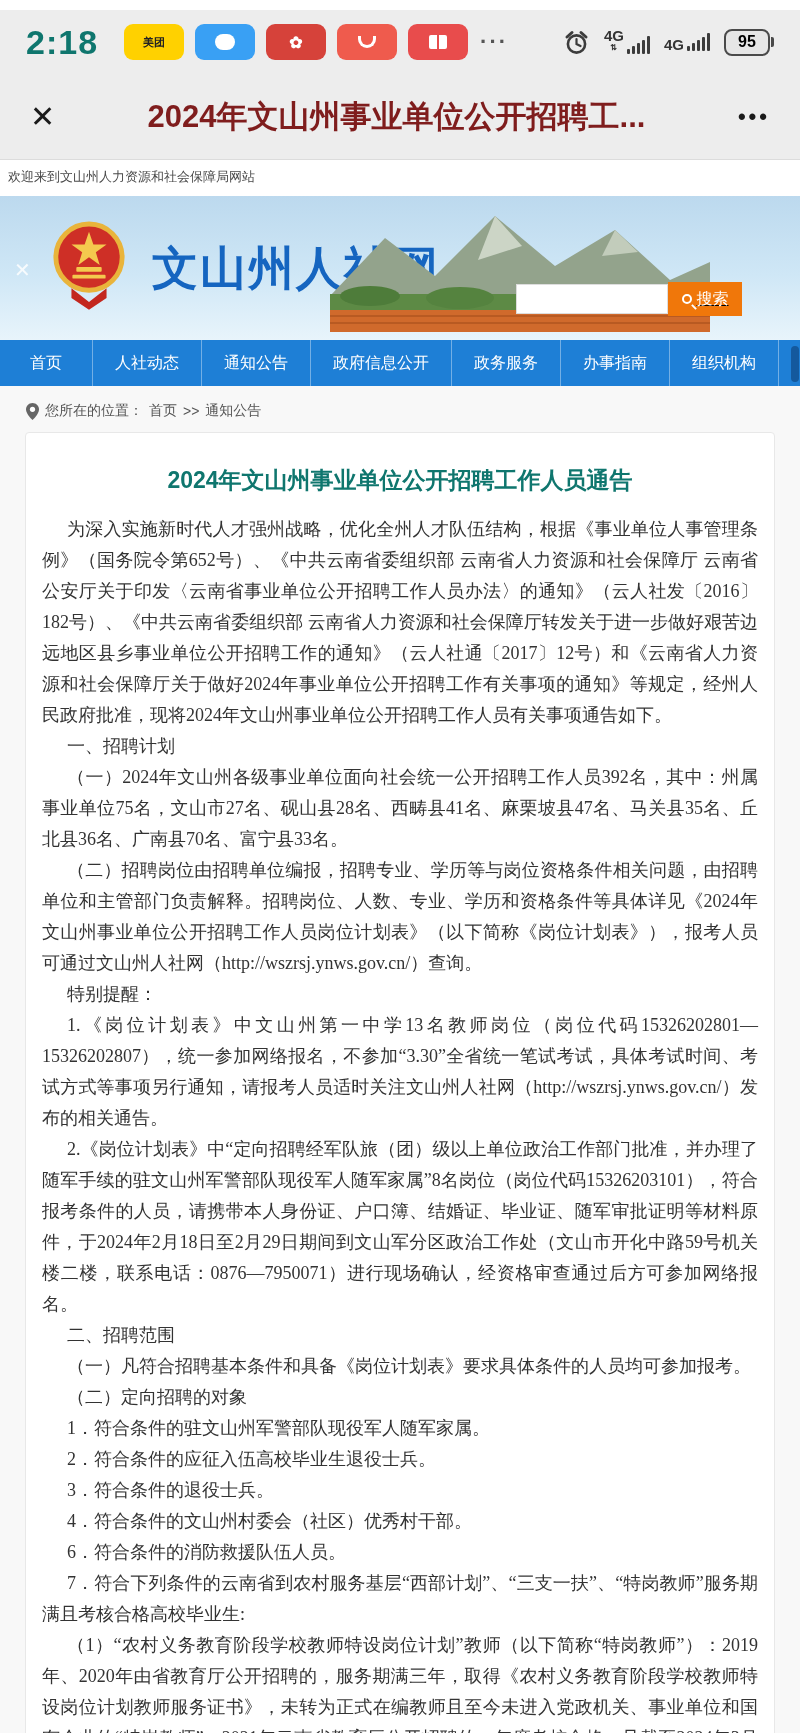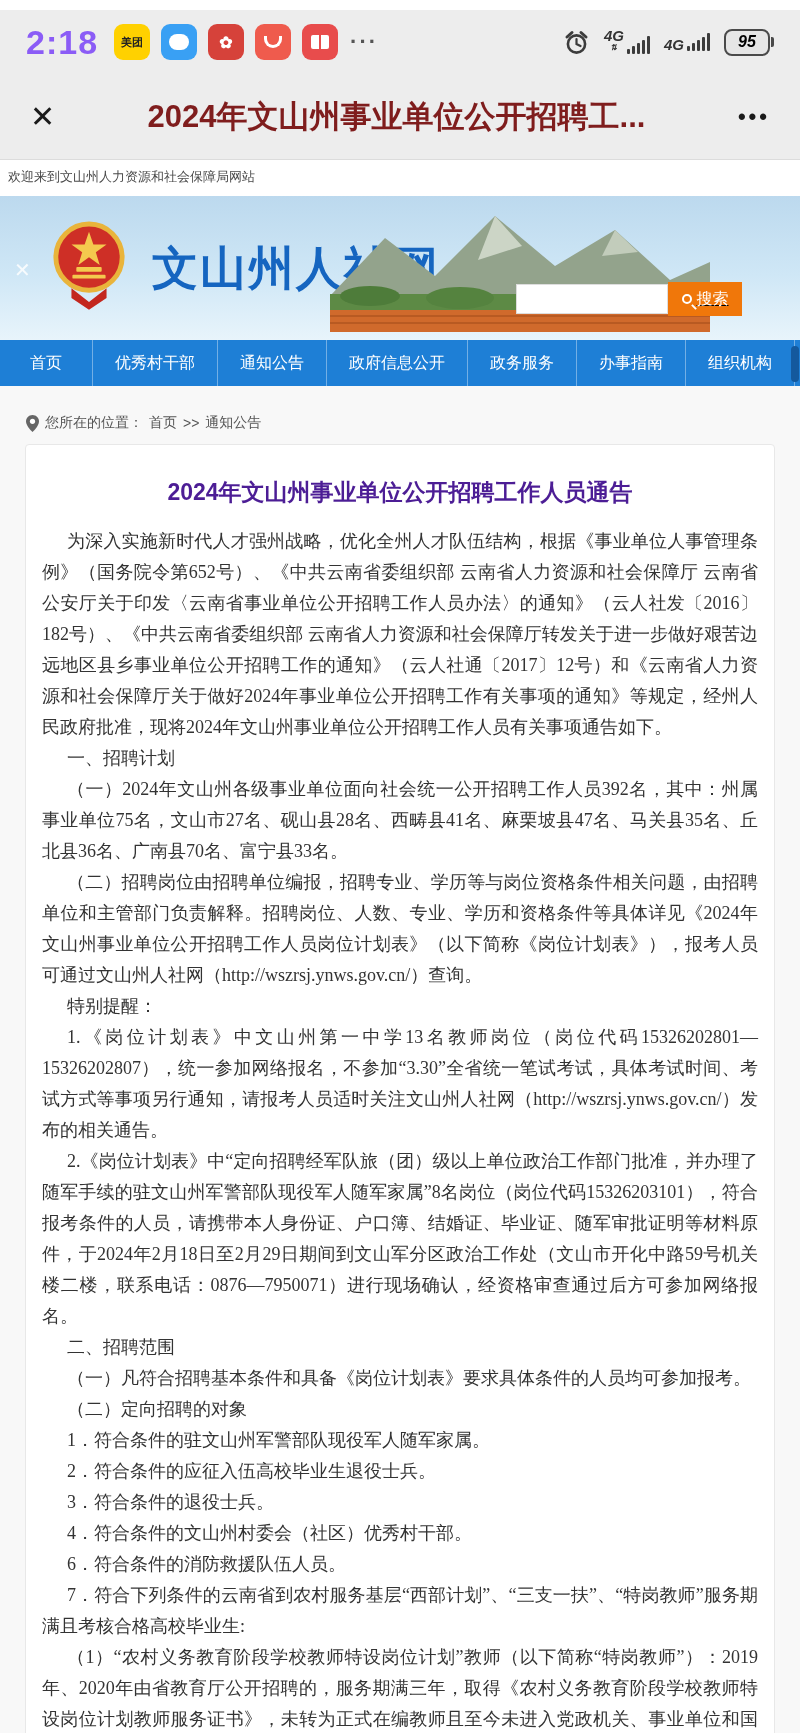--- a/index.html
+++ b/index.html
@@ -2,34 +2,34 @@
 <html><head>
 <meta charset="utf-8">
 <style>
   * { box-sizing: border-box; }
   html,body { margin:0; padding:0; width:800px; height:1733px; overflow:hidden;
               font-family:"Liberation Sans", sans-serif; background:#f8f8f8; }
 
   
   .top-white { height:10px; background:#fff; }
   .status-bar { height:64px; background:#ededed; display:flex; align-items:center; padding:0 26px; }
-  .sb-time { font-size:34px; font-weight:600; color:#8b5cf6; margin-right:16px; letter-spacing:1px; }
+  .sb-time { font-size:34px; font-weight:600; color:#0f766e; margin-right:26px; letter-spacing:1px; }
   .sb-apps { display:flex; align-items:center; gap:11px; }
-  .app-ico { width:36px; height:36px; border-radius:9px; display:flex; align-items:center; justify-content:center;
+  .app-ico { width:60px; height:36px; border-radius:9px; display:flex; align-items:center; justify-content:center;
              font-size:11px; font-weight:bold; overflow:hidden; }
   .app-meituan { background:#ffd100; color:#222; }
   .app-messages { background:#39a0f4; }
   .app-messages .bubble { width:20px; height:16px; background:#fff; border-radius:8px; }
   .app-gallery { background:#d6423a; color:#fff; font-size:16px; }
   .app-appstore { background:#ef5b4d; }
   .app-appstore .arc { width:18px; height:12px; border:3px solid #fff; border-top:none; border-radius:0 0 10px 10px; }
   .app-reader { background:#e84c4c; }
   .app-reader .book { width:18px; height:14px; background:linear-gradient(90deg,#fff 46%,#e84c4c 46%,#e84c4c 54%,#fff 54%); border-radius:2px; }
   .sb-more { color:#555; font-size:22px; font-weight:bold; margin-left:12px; letter-spacing:2px; }
-  .sb-right { margin-left:auto; display:flex; align-items:center; gap:14px;font-style:italic; }
+  .sb-right { margin-left:auto; display:flex; align-items:center; gap:14px; }
   .net { display:flex; align-items:flex-end; gap:3px; }
   .net-label { font-size:15px; font-weight:bold; color:#333; line-height:12px; text-align:center; }
   .net-label small { display:block; font-size:8px; letter-spacing:1px; }
   .bars { display:flex; align-items:flex-end; gap:2px; height:18px; }
   .bars i { display:block; width:3px; background:#3c3c3c; border-radius:1px; }
   .battery { display:flex; align-items:center; }
   .battery-body { width:46px; height:27px; border:2.5px solid #4a4a4a; border-radius:8px; background:#e6e6e6;
                   display:flex; align-items:center; justify-content:center; font-size:16px; font-weight:bold; color:#000000; }
   .battery-tip { width:3px; height:10px; background:#4a4a4a; border-radius:0 2px 2px 0; margin-left:1px; }
 
@@ -59,26 +59,26 @@
 
   
   .nav { height:46px; background:#1e7fd6; display:flex; position:relative; }
   .nav-item { line-height:46px; padding:0 22px; color:#fff; font-size:16px; border-right:1px solid rgba(255,255,255,.38); cursor:pointer; white-space:nowrap; }
   .nav-item:first-child { padding:0 30px; }
 
   .scroll-thumb { position:absolute; right:1px; top:346px; width:8px; height:36px; background:#14599d; border-radius:4px; z-index:50; }
 
   
   .page-body { background:#f8f8f8; height:1347px; }
-  .breadcrumb { padding:28px 0 12px 26px; font-size:14px; color:#555; display:flex; align-items:center; gap:6px; }
+  .breadcrumb { padding:16px 0 12px 26px; font-size:14px; color:#555; display:flex; align-items:center; gap:6px; }
   .crumb-link { color:#555; cursor:pointer; }
 
   .content-card { margin:0 25px; background:#fff; border:1px solid #e8e8e8; border-radius:4px;
                   padding:16px 16px 40px 16px; min-height:1290px; }
-  .art-title { text-align:center; font-size:23px; font-weight:bold; color:#4c1d95; margin:16px 0 18px; }
+  .art-title { text-align:center; font-size:23px; font-weight:bold; color:#0f766e; margin:16px 0 18px; }
   .art-meta { text-align:center; font-size:13px; color:#999; padding-bottom:16px; border-bottom:1px solid #ececec; }
   .art-meta span { margin:0 2px; }
   .meta-link { cursor:pointer; }
 
   .art-body { margin-top:16px; font-family:"Liberation Serif", serif; font-size:18px; line-height:31px;
               color:#333; text-align:justify; }
   .art-body p { margin:0; text-indent:25px; }
   .art-body p.bold { font-weight:normal; }
 
   
@@ -173,21 +173,21 @@
     <input class="search-input" value="" style="">
     <button class="search-btn">
         <span class="mag"></span>
         <span>搜索</span>
       </button>
   </div>
 </div>
 
 <div class="nav">
   <span class="nav-item">首页</span>
-  <span class="nav-item">优秀村干部</span>
+  <span class="nav-item">人社动态</span>
   <span class="nav-item">通知公告</span>
   <span class="nav-item">政府信息公开</span>
   <span class="nav-item">政务服务</span>
   <span class="nav-item">办事指南</span>
   <span class="nav-item">组织机构</span>
 </div>
 
 <div class="scroll-thumb"></div>
 
 <div class="page-body">

